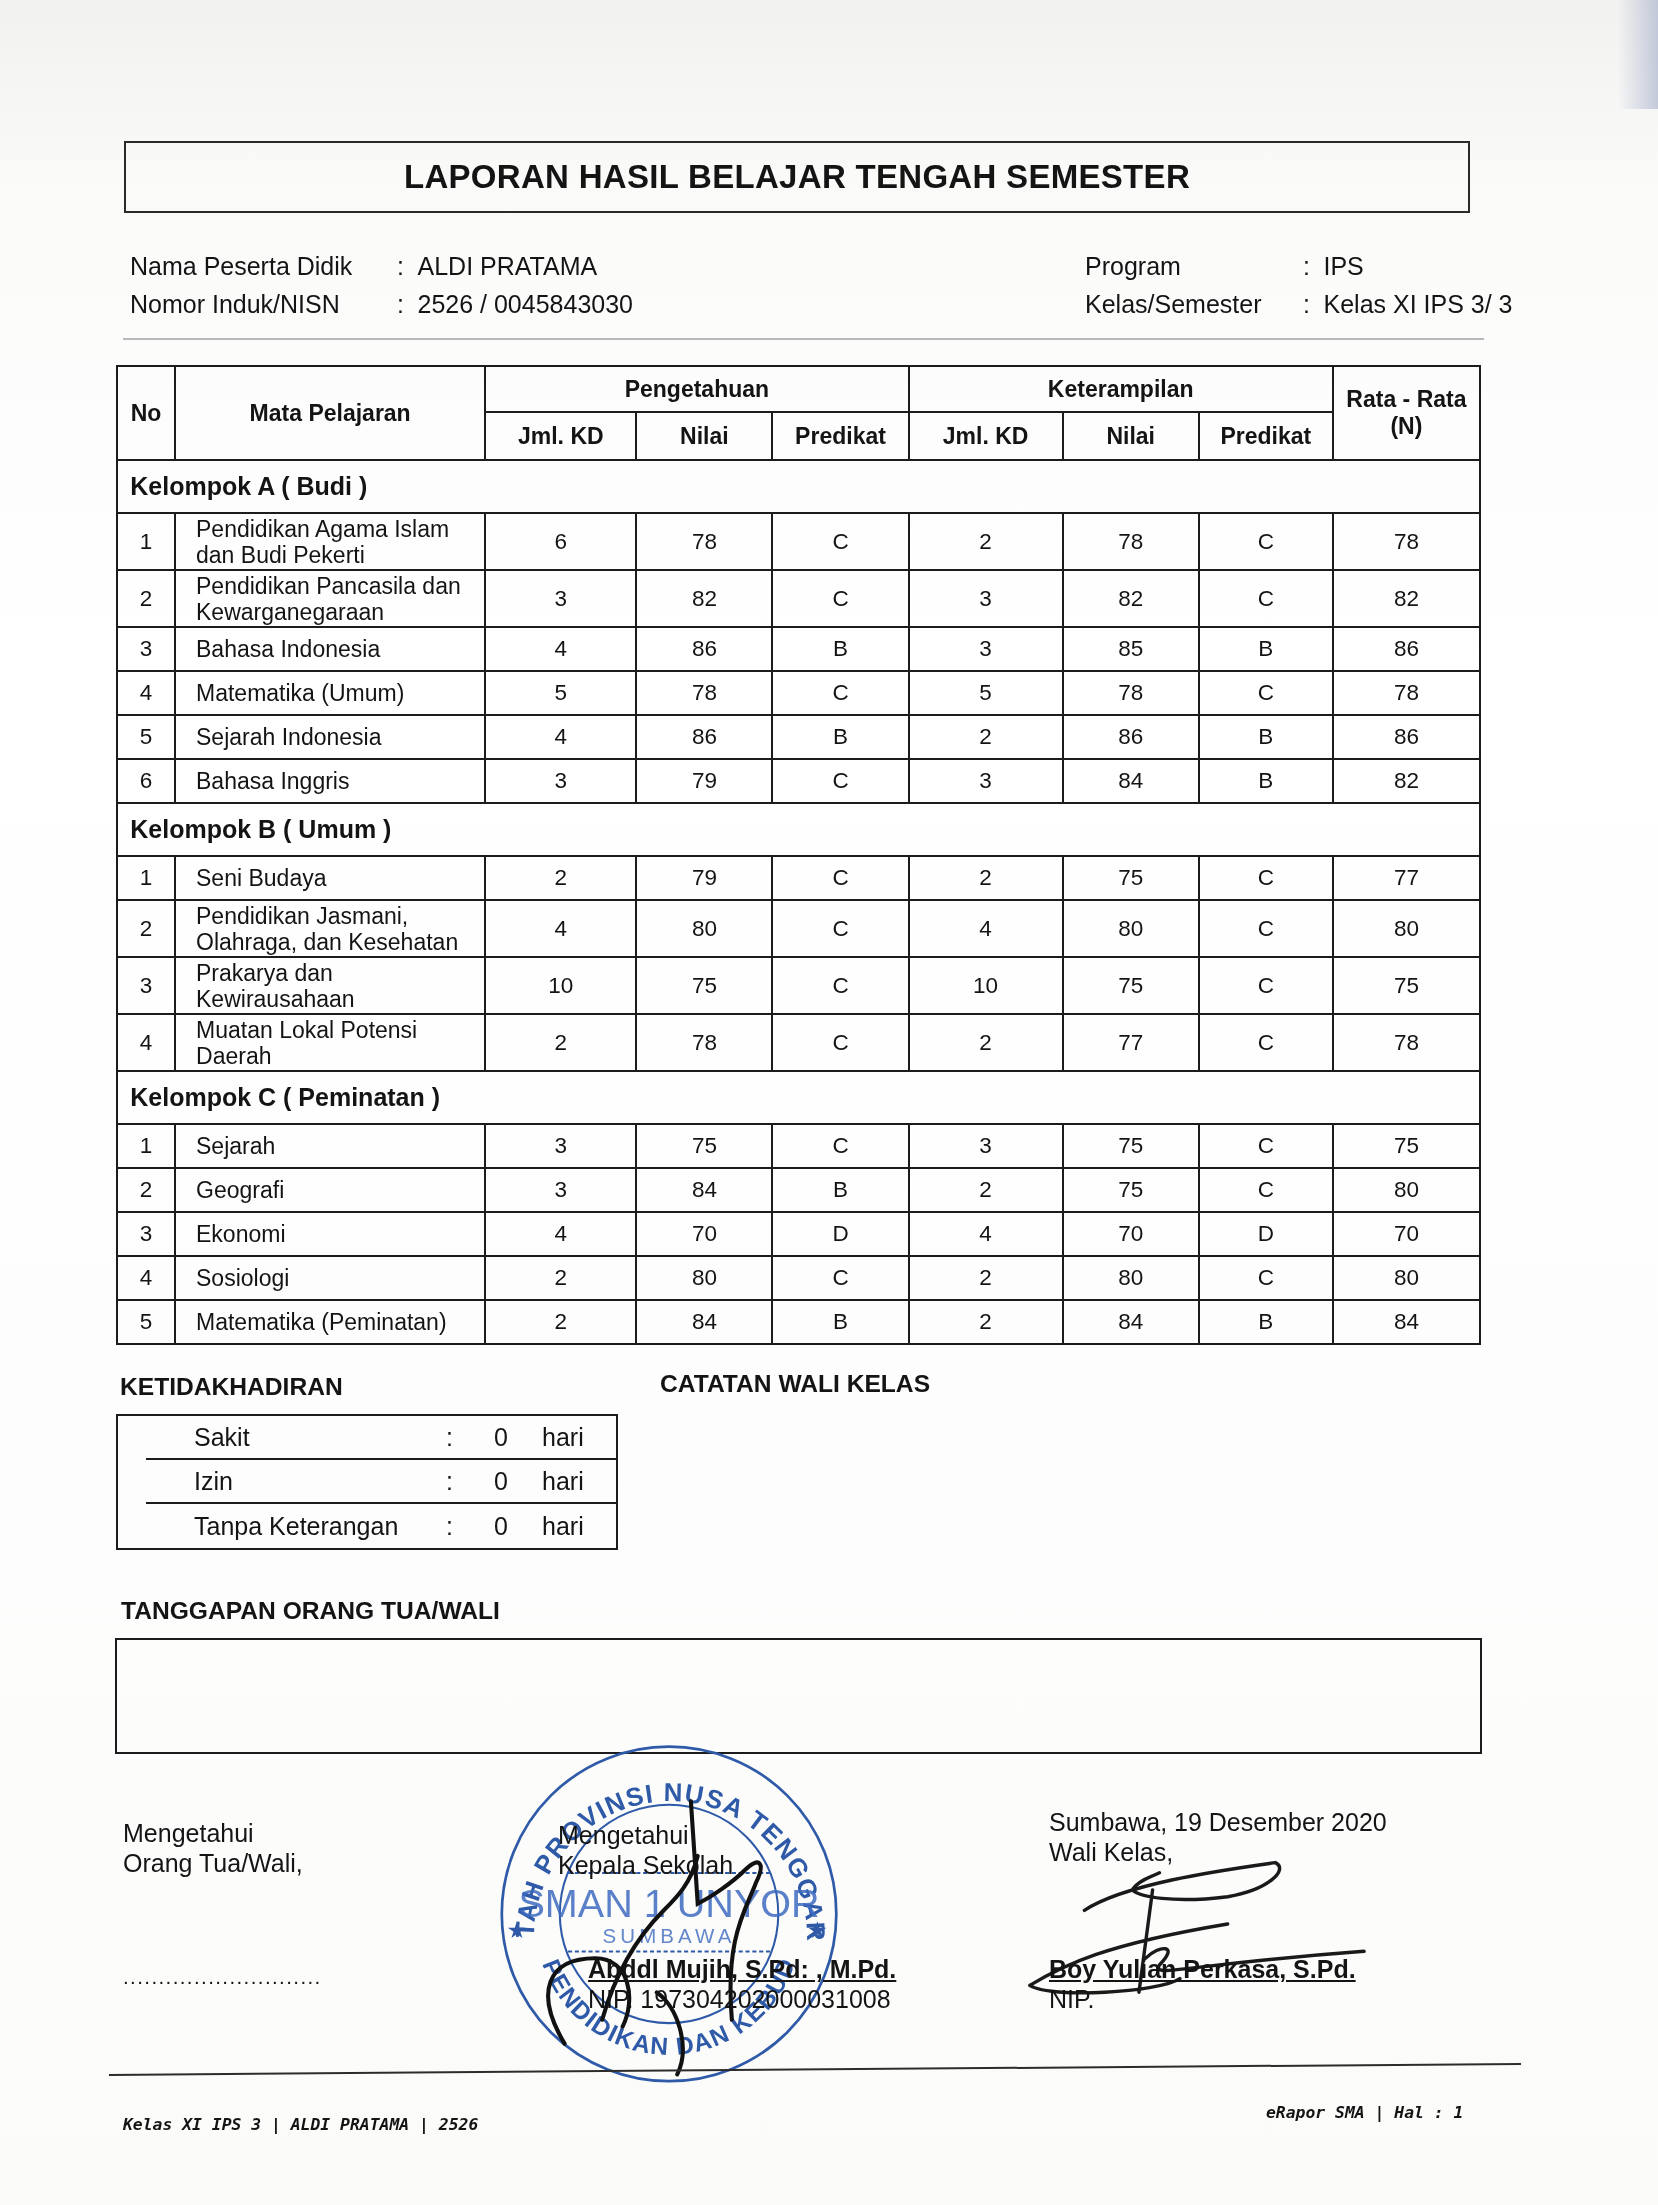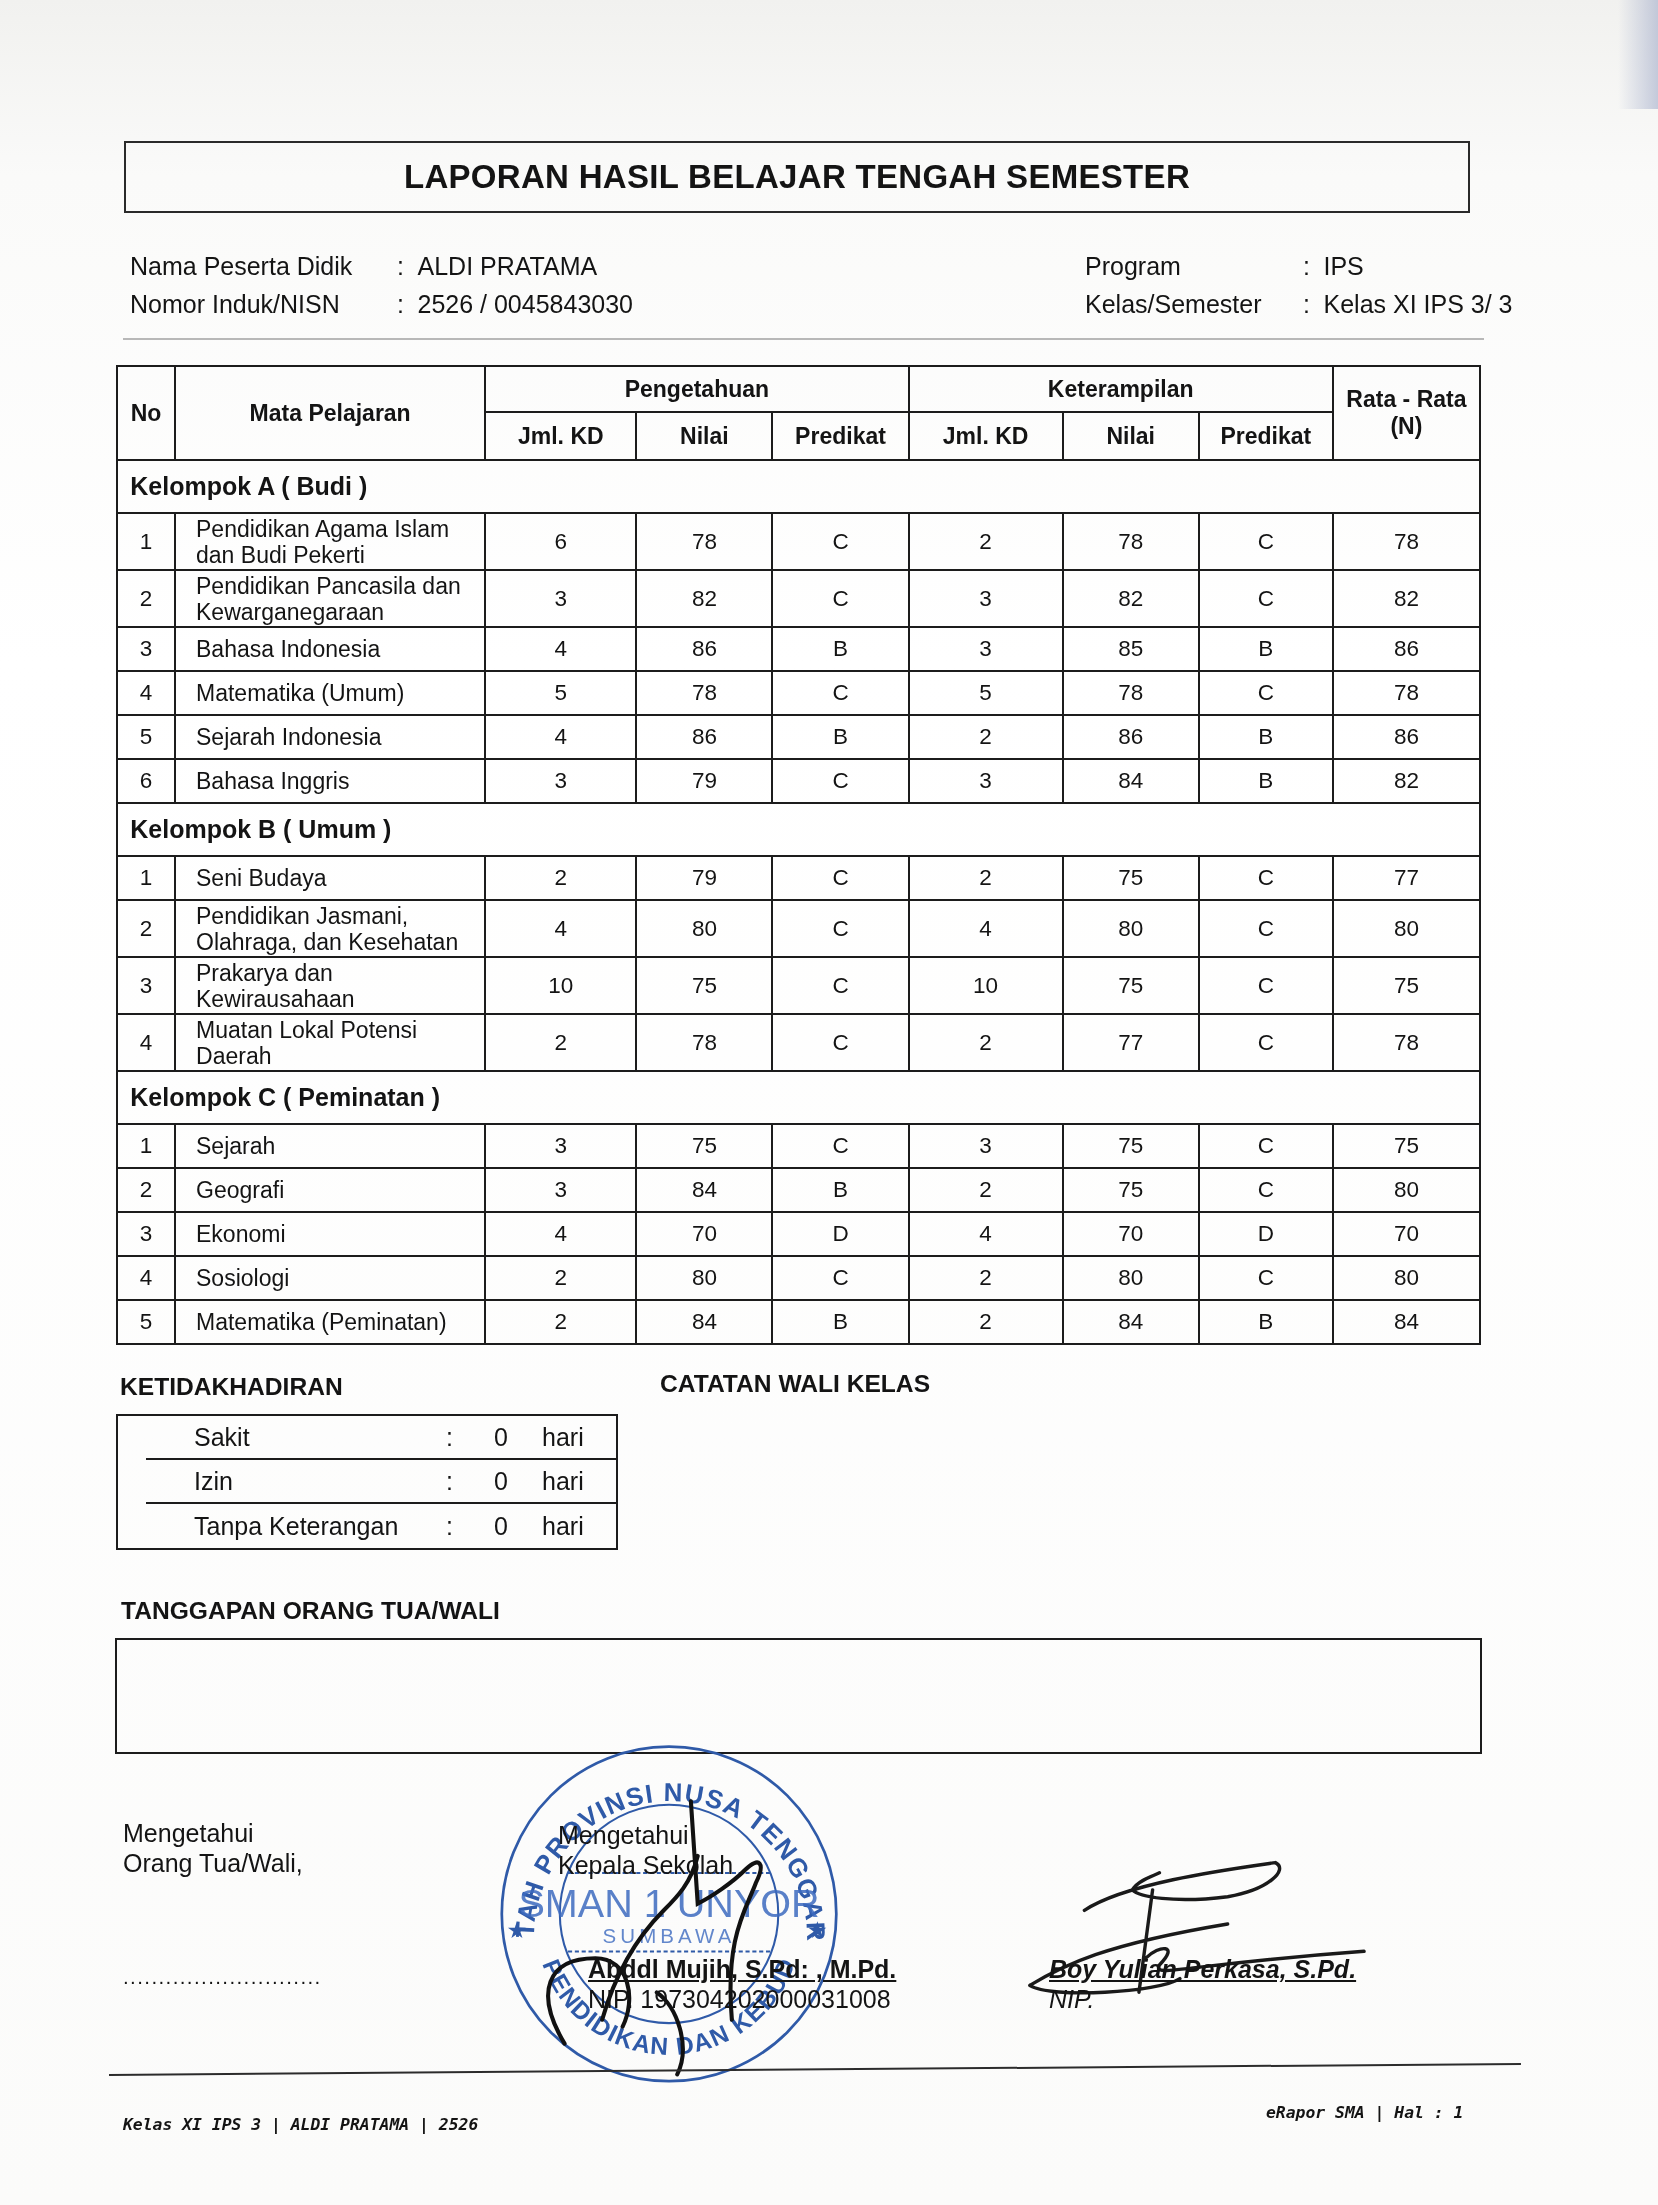--- a/index.html
+++ b/index.html
@@ -360,24 +360,28 @@
 
   <div class="sig" style="left:558px; top:1820px;">
     <div>Mengetahui</div>
     <div>Kepala Sekolah</div>
   </div>
   <div class="sig" style="left:588px; top:1954px;">
     <div class="name">Abddl Mujih, S.Pd: , M.Pd.</div>
     <div>NIP. 197304202000031008</div>
   </div>
 
+  <div class="sig" style="left:1049px; top:1807px;">
+    <div>Sumbawa, 19 Desember 2020</div>
+    <div>Wali Kelas,</div>
+  </div>
   <svg style="position:absolute; left:1023px; top:1842px; width:382px; height:164px;" viewBox="0 0 560 240">
     <path d="M 90 100 C 150 60, 300 40, 370 30 C 390 40, 360 70, 300 80 C 220 90, 170 80, 160 70 C 170 55, 190 50, 200 45 M 190 70 L 170 220 M 180 170 C 200 150, 230 150, 200 180 C 190 200, 230 180, 500 160 M 10 210 C 60 180, 120 150, 300 120 M 10 210 C 40 230, 200 220, 230 200" fill="none" stroke="#1a1a1a" stroke-width="5" stroke-linecap="round"></path>
   </svg>
-  <div class="sig" style="left:1049px; top:1954px;font-style:italic;">
+  <div class="sig" style="left:1049px; top:1954px;">
     <div class="name">Boy Yulian Perkasa, S.Pd.</div>
     <div>NIP.</div>
   </div>
 
   <div class="footer-line"></div>
   <div class="footer" style="left:123px; top:2115px;">Kelas XI IPS 3  | ALDI PRATAMA | 2526</div>
   <div class="footer" style="left:1266px; top:2103px;">eRapor SMA | Hal  : 1</div>
 </div>
 
 

